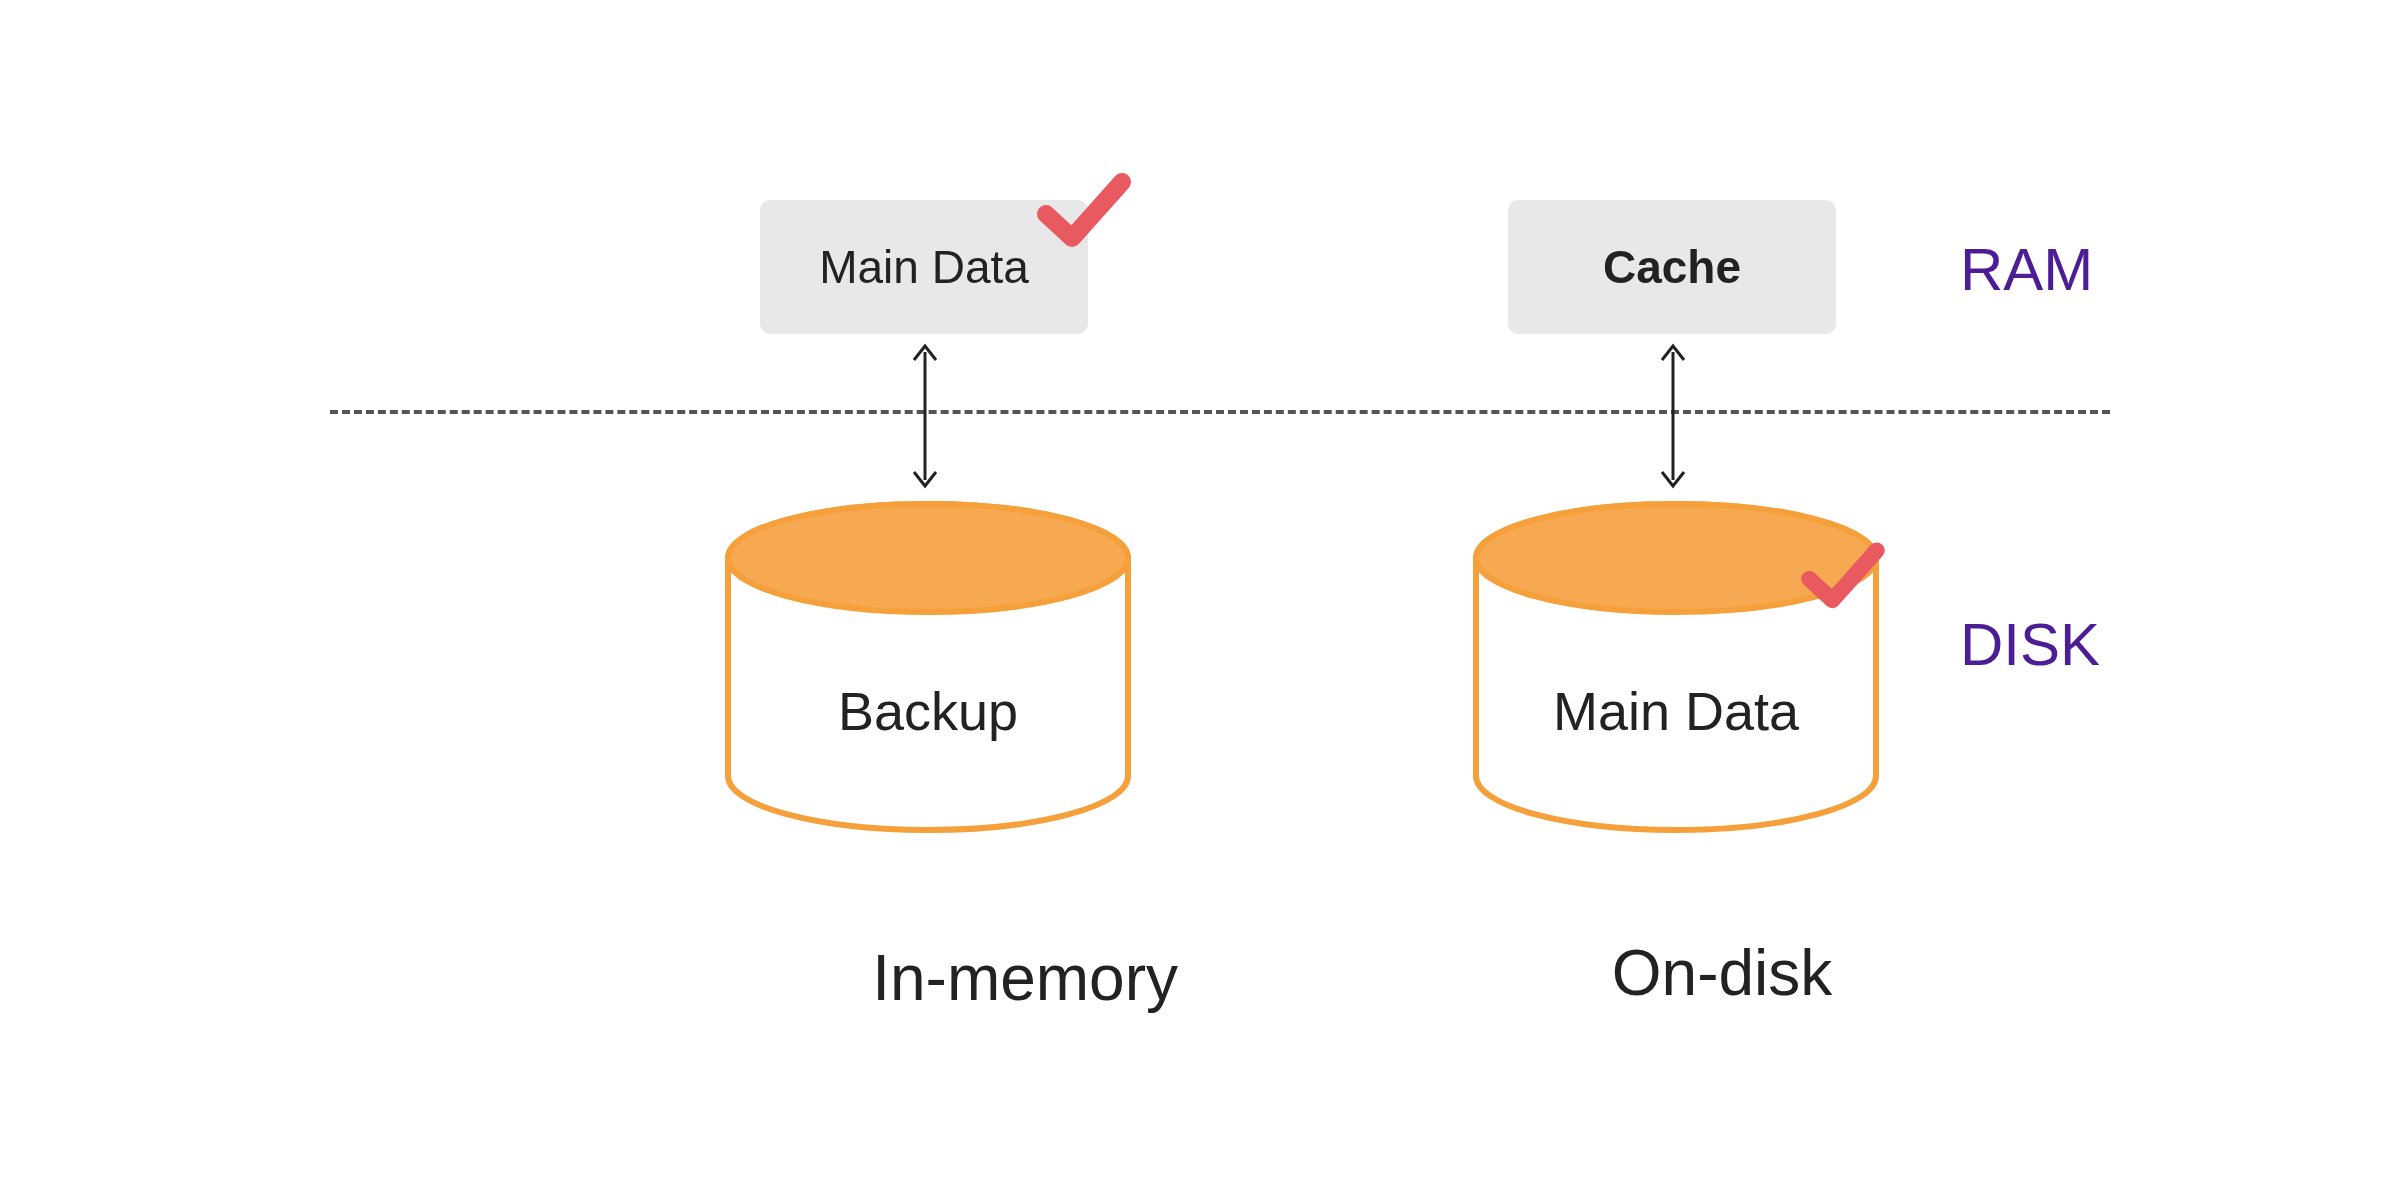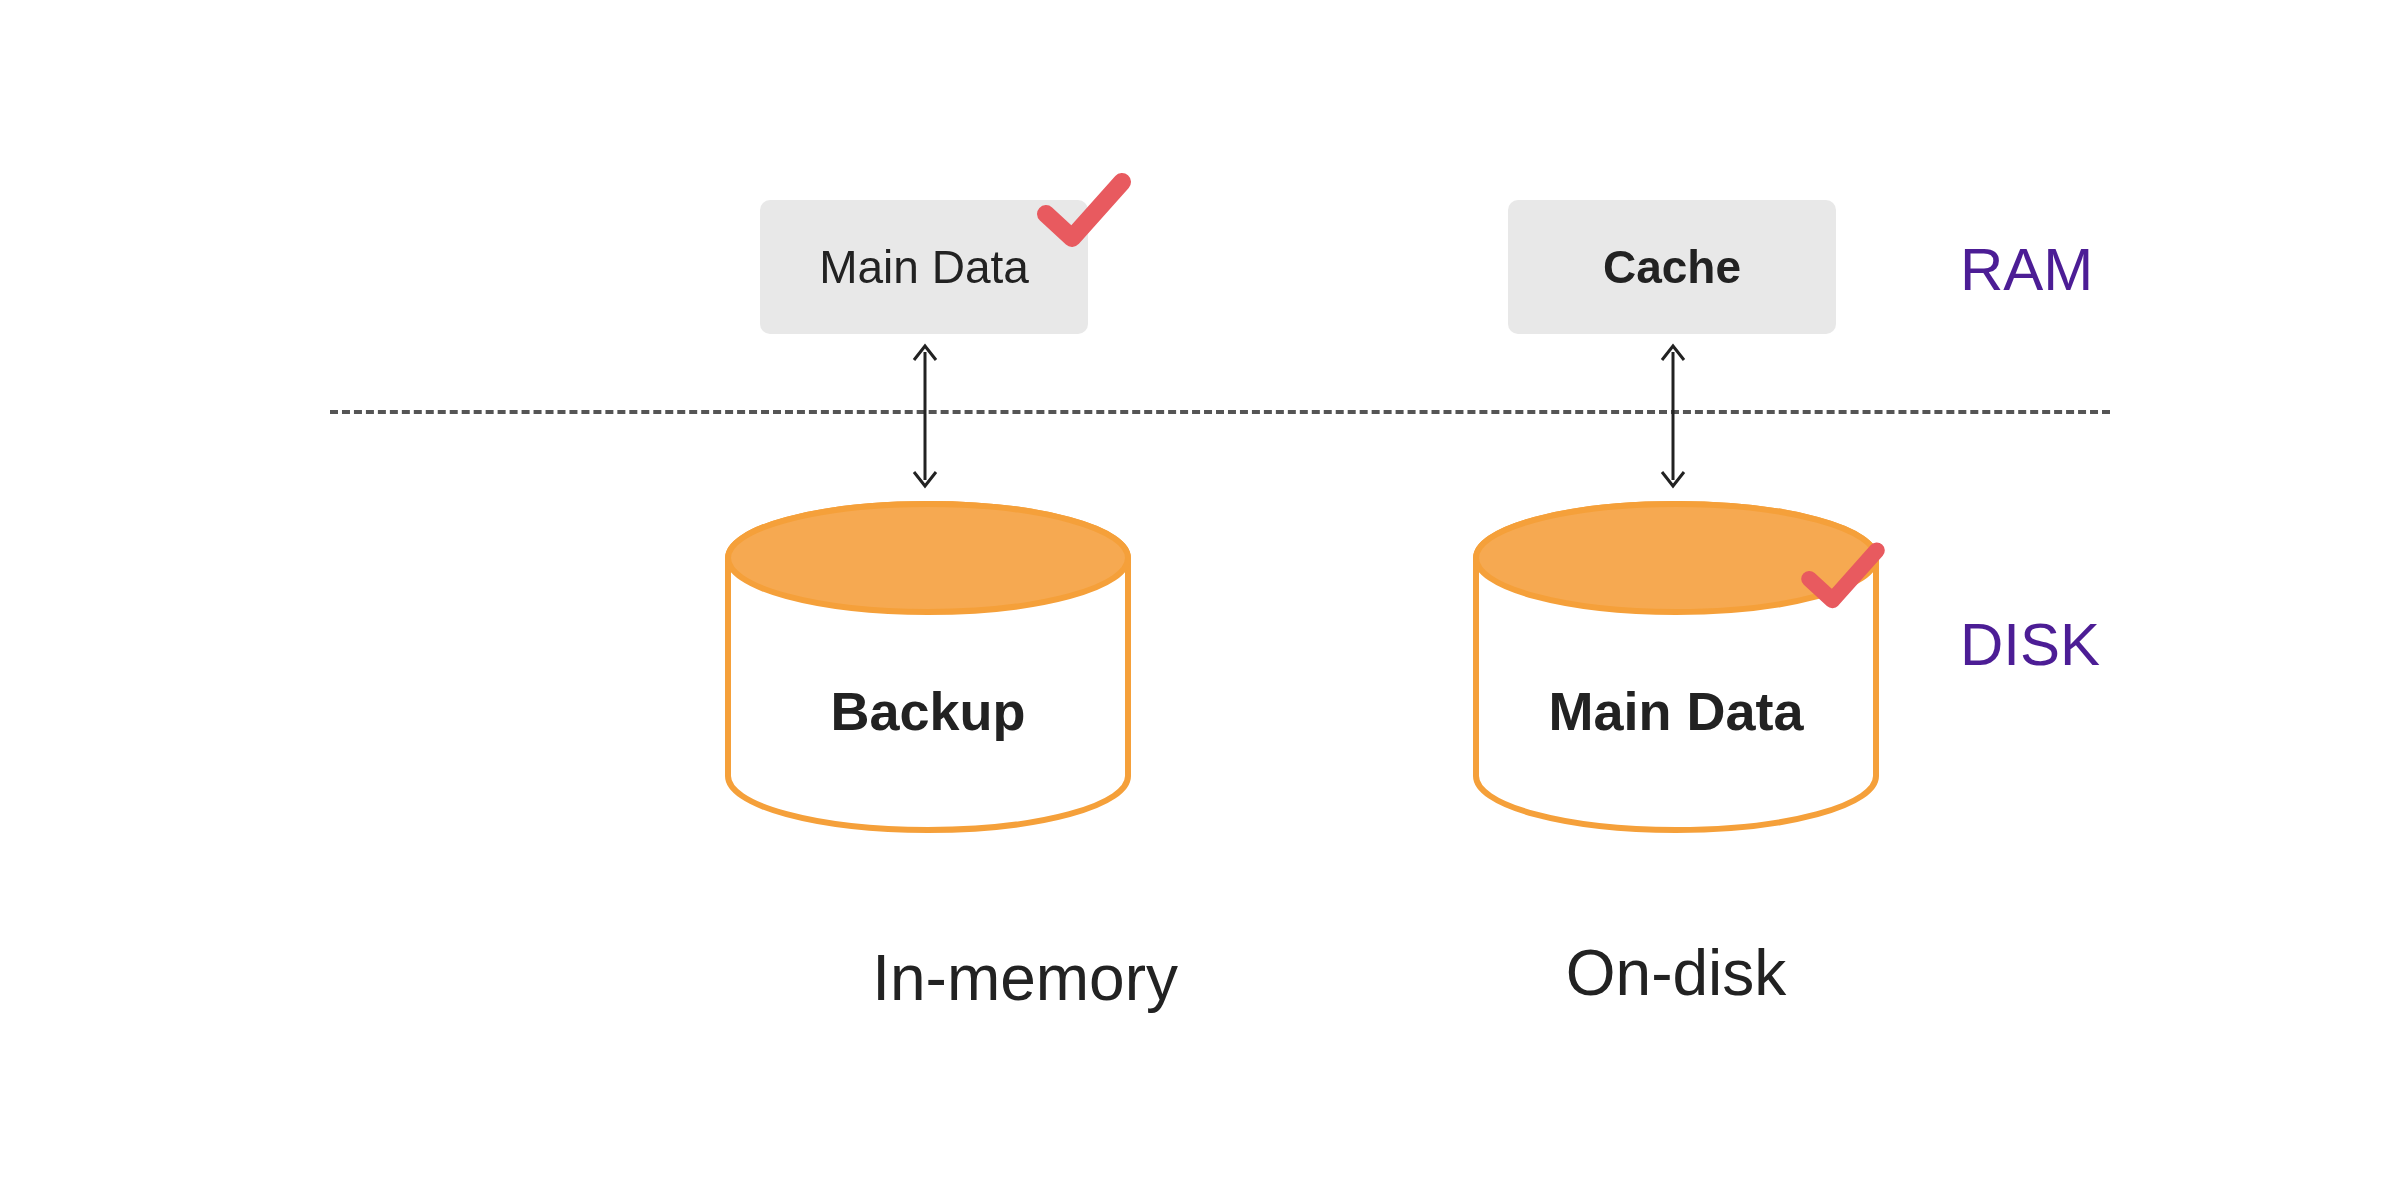--- a/index.html
+++ b/index.html
@@ -36,21 +36,20 @@
   }
   .cylinder {
     position: absolute;
   }
   .cylinder-label {
     position: absolute;
     font-size: 54px;
     color: #222;
     text-align: center;
     width: 400px;
-    font-weight: bold;
   }
   .column-label {
     position: absolute;
     font-size: 64px;
     color: #222;
     text-align: center;
     width: 500px;
   }
   .row-label {
     position: absolute;
@@ -103,13 +102,13 @@
   <ellipse cx="208" cy="60" rx="200" ry="54" fill="#f6a951" stroke="#f5a03a" stroke-width="6"></ellipse>
   <path d="M8 60 L8 278 A200 54 0 0 0 408 278 L408 60" fill="#ffffff" stroke="#f5a03a" stroke-width="6"></path>
   <ellipse cx="208" cy="60" rx="200" ry="54" fill="#f6a951" stroke="#f5a03a" stroke-width="6"></ellipse>
 </svg>
 <div class="cylinder-label" style="left:1476px; top:680px;">Main Data</div>
 
 <svg class="checkmark" style="left:1798px; top:538px;" width="90" height="80" viewBox="0 0 100 90">
   <path d="M12 46 L38 70 L88 14" stroke="#e85a5f" stroke-width="18" fill="none" stroke-linecap="round" stroke-linejoin="round"></path>
 </svg>
 
-<div class="column-label" style="left:1426px; top:936px;text-align:center;">On-disk</div>
+<div class="column-label" style="left:1472px; top:936px;text-align:center;">On-disk</div>
 
 </body></html>

